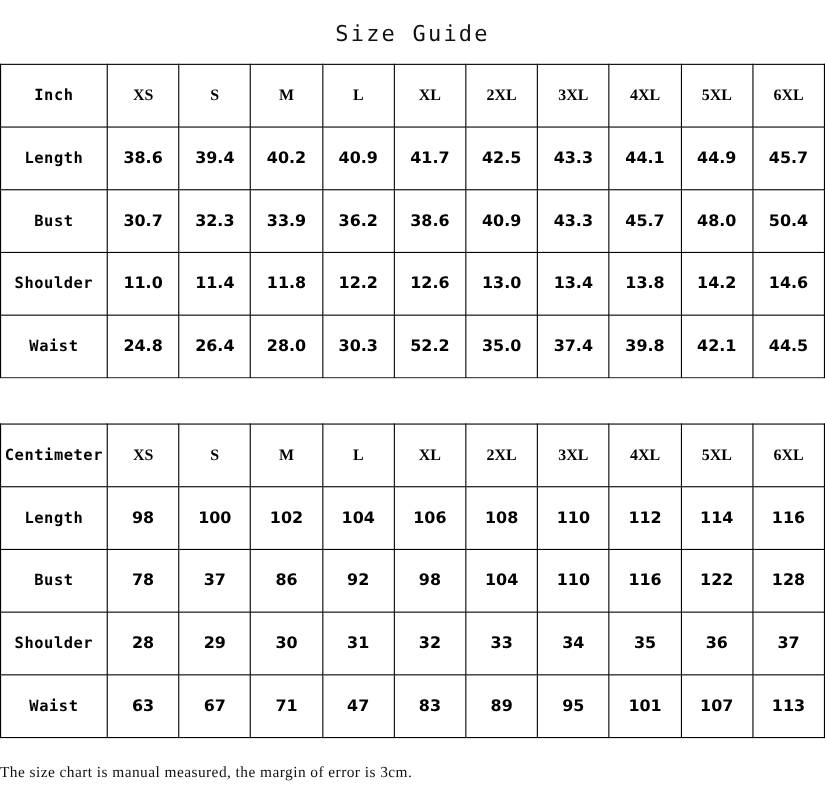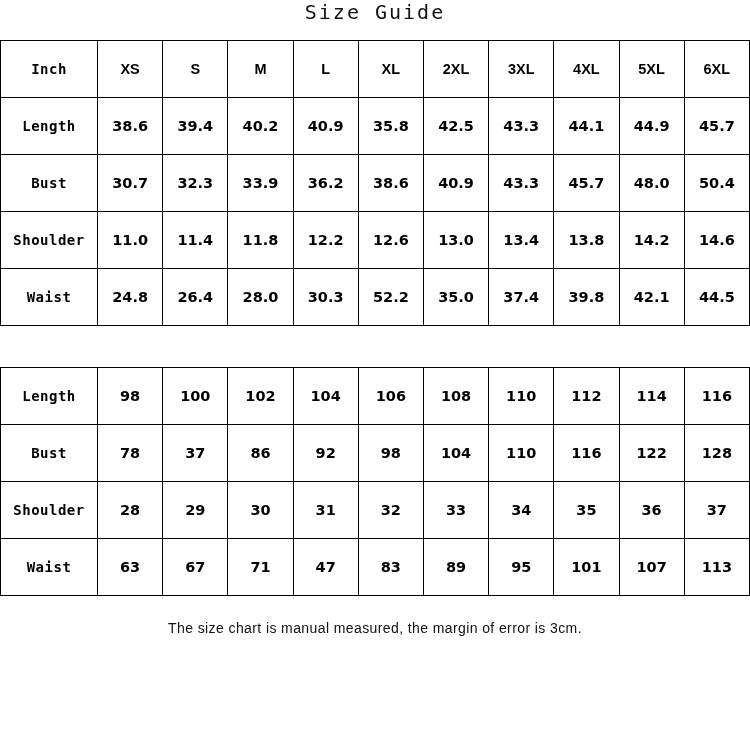--- a/index.html
+++ b/index.html
@@ -19,20 +19,21 @@
     height: 730px;
     position: relative;
     box-sizing: border-box;
   }
   .title {
     text-align: center;
     font-family: "DejaVu Sans Mono", monospace;
     font-size: 20px;
     letter-spacing: 2px;
     color: #111111;
+    padding-top: 18px;
     padding-bottom: 16px;
   }
   table.size-table {
     border-collapse: collapse;
     width: 750px;
     table-layout: fixed;
   }
   table.size-table td {
     border: 1px solid #000000;
     height: 56px;
@@ -44,36 +45,35 @@
     color: #000000;
     padding: 0;
   }
   table.size-table td.first-col {
     width: 96px;
     font-family: "DejaVu Sans Mono", monospace;
     font-size: 14px;
     letter-spacing: 0.5px;
   }
   table.size-table tr.header-row td {
-    font-family: Liberation Sans, sans-serif;
+    font-family: Liberation Serif, serif;
     font-weight: bold;
     font-size: 14.5px;
   }
   table.size-table tr.header-row td.first-col {
     font-family: "DejaVu Sans Mono", monospace;
     font-size: 14px;
   }
   .gap-row {
     height: 41px;
     width: 750px;
     background: #ffffff;
   }
   .footer {
-    text-align: center;
-    font-family: Liberation Sans, sans-serif;
+    font-family: Liberation Serif, serif;
     font-size: 14px;
     letter-spacing: 0.4px;
     color: #111111;
     padding-top: 24px;
   }
 </style>
 </head>
 <body>
 
 <div class="page">
@@ -94,21 +94,21 @@
         <td>4XL</td>
         <td>5XL</td>
         <td>6XL</td>
       </tr>
       <tr>
         <td class="first-col">Length</td>
         <td>38.6</td>
         <td>39.4</td>
         <td>40.2</td>
         <td>40.9</td>
-        <td>35.8</td>
+        <td>41.7</td>
         <td>42.5</td>
         <td>43.3</td>
         <td>44.1</td>
         <td>44.9</td>
         <td>45.7</td>
       </tr>
       <tr>
         <td class="first-col">Bust</td>
         <td>30.7</td>
         <td>32.3</td>
@@ -147,20 +147,33 @@
         <td>42.1</td>
         <td>44.5</td>
       </tr>
     </tbody>
   </table>
 
   <div class="gap-row"></div>
 
   <table class="size-table">
     <tbody>
+      <tr class="header-row">
+        <td class="first-col">Centimeter</td>
+        <td>XS</td>
+        <td>S</td>
+        <td>M</td>
+        <td>L</td>
+        <td>XL</td>
+        <td>2XL</td>
+        <td>3XL</td>
+        <td>4XL</td>
+        <td>5XL</td>
+        <td>6XL</td>
+      </tr>
       <tr>
         <td class="first-col">Length</td>
         <td>98</td>
         <td>100</td>
         <td>102</td>
         <td>104</td>
         <td>106</td>
         <td>108</td>
         <td>110</td>
         <td>112</td>

